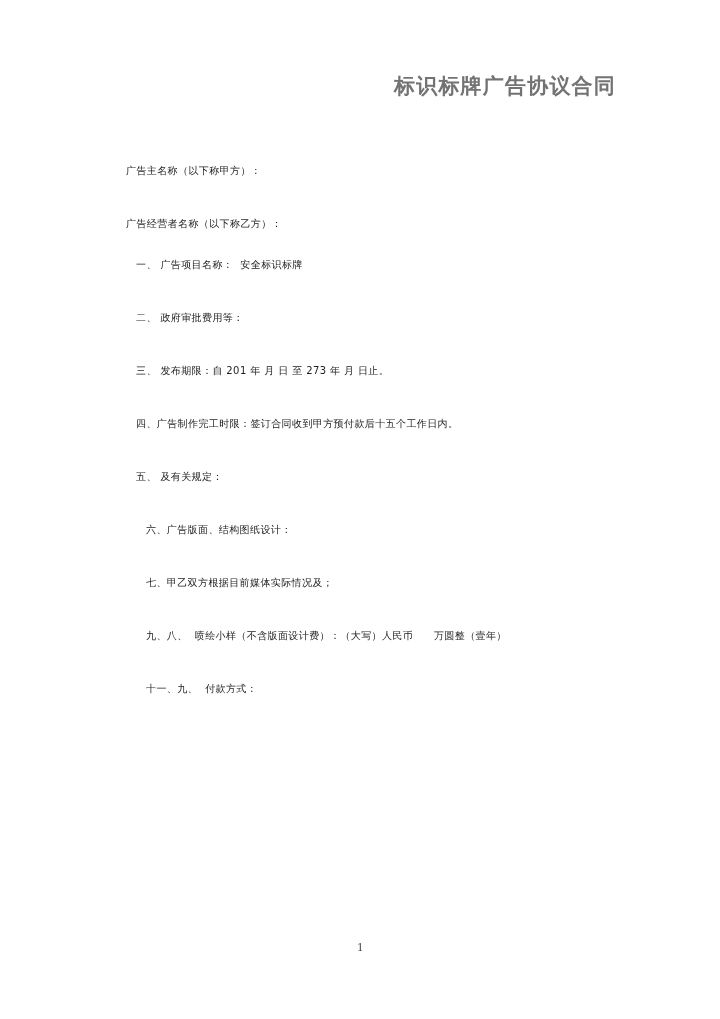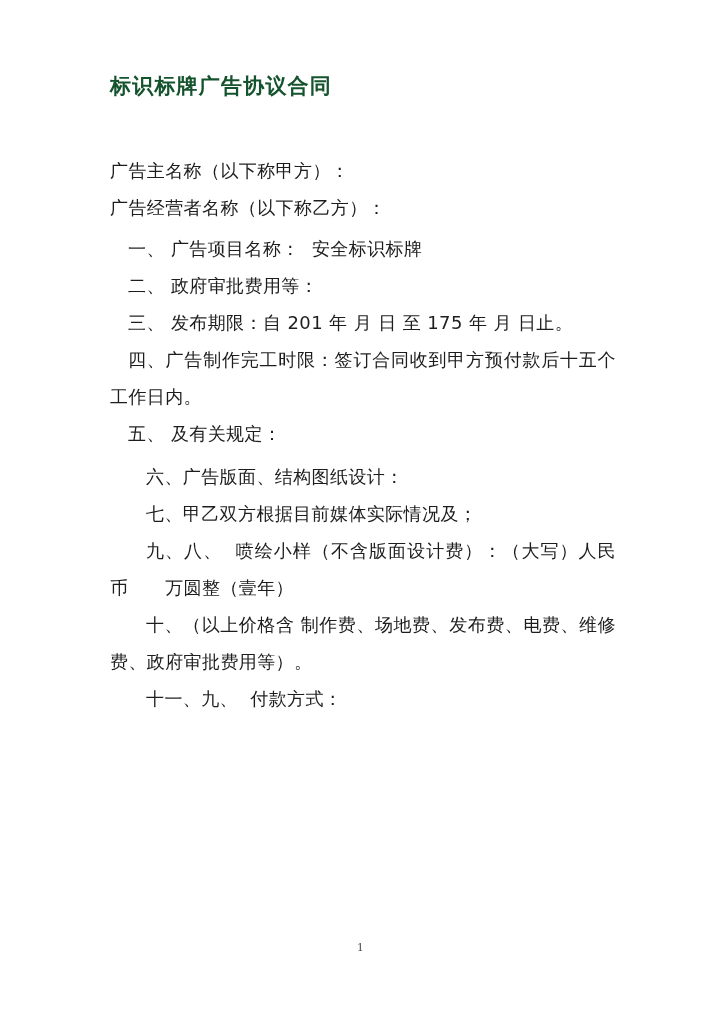--- a/index.html
+++ b/index.html
@@ -26,34 +26,34 @@
     left: 110px;
     top: 72px;
     width: 506px;
   }
 
   
   .doc-title {
     font-size: 21px;
     font-weight: bold;
     letter-spacing: 1.2px;
-    text-align: left;
+    text-align: right;
     line-height: 1.35;
     margin: 0 0 52px 0;
-    color: #14532d;
+    color: #737373;
   }
 
   
   .line {
-    font-size: 18px;
+    font-size: 10px;
     line-height: 37px;
     letter-spacing: 0.4px;
     text-align: justify;
     text-justify: inter-ideograph;
-    margin: 0;
+    margin: 16px;
     white-space: pre-wrap;
     word-break: break-all;
   }
 
   
   .line.party { margin-bottom: 0; }
 
   
   .line.preamble {
     text-indent: 4em;
@@ -95,35 +95,34 @@
 
     <p class="line party">广告主名称（以下称甲方）：</p>
 
     <p class="line party">广告经营者名称（以下称乙方）：</p>
 
 
     <p class="line item-a first">一、 广告项目名称：  安全标识标牌</p>
 
     <p class="line item-a">二、 政府审批费用等：</p>
 
-    <p class="line item-a">三、 发布期限：自 201 年 月 日 至 175 年 月 日止。</p>
+    <p class="line item-a">三、 发布期限：自 201 年 月 日 至 273 年 月 日止。</p>
 
     <p class="line item-a">四、广告制作完工时限：签订合同收到甲方预付款后十五个工作日内。</p>
 
     <p class="line item-a">五、 及有关规定：</p>
 
 
     <p class="line item-b first">六、广告版面、结构图纸设计：</p>
 
     <p class="line item-b">七、甲乙双方根据目前媒体实际情况及；</p>
 
 
     <p class="line item-b">九、八、  喷绘小样（不含版面设计费）：（大写）人民币　　万圆整（壹年）</p>
 
-    <p class="line item-b">十、（以上价格含 制作费、场地费、发布费、电费、维修费、政府审批费用等）。</p>
 
     <p class="line item-b">十一、九、  付款方式：</p>
 
   </div>
 
   <div class="page-number">1</div>
 
 </div>
 
 </body></html>

